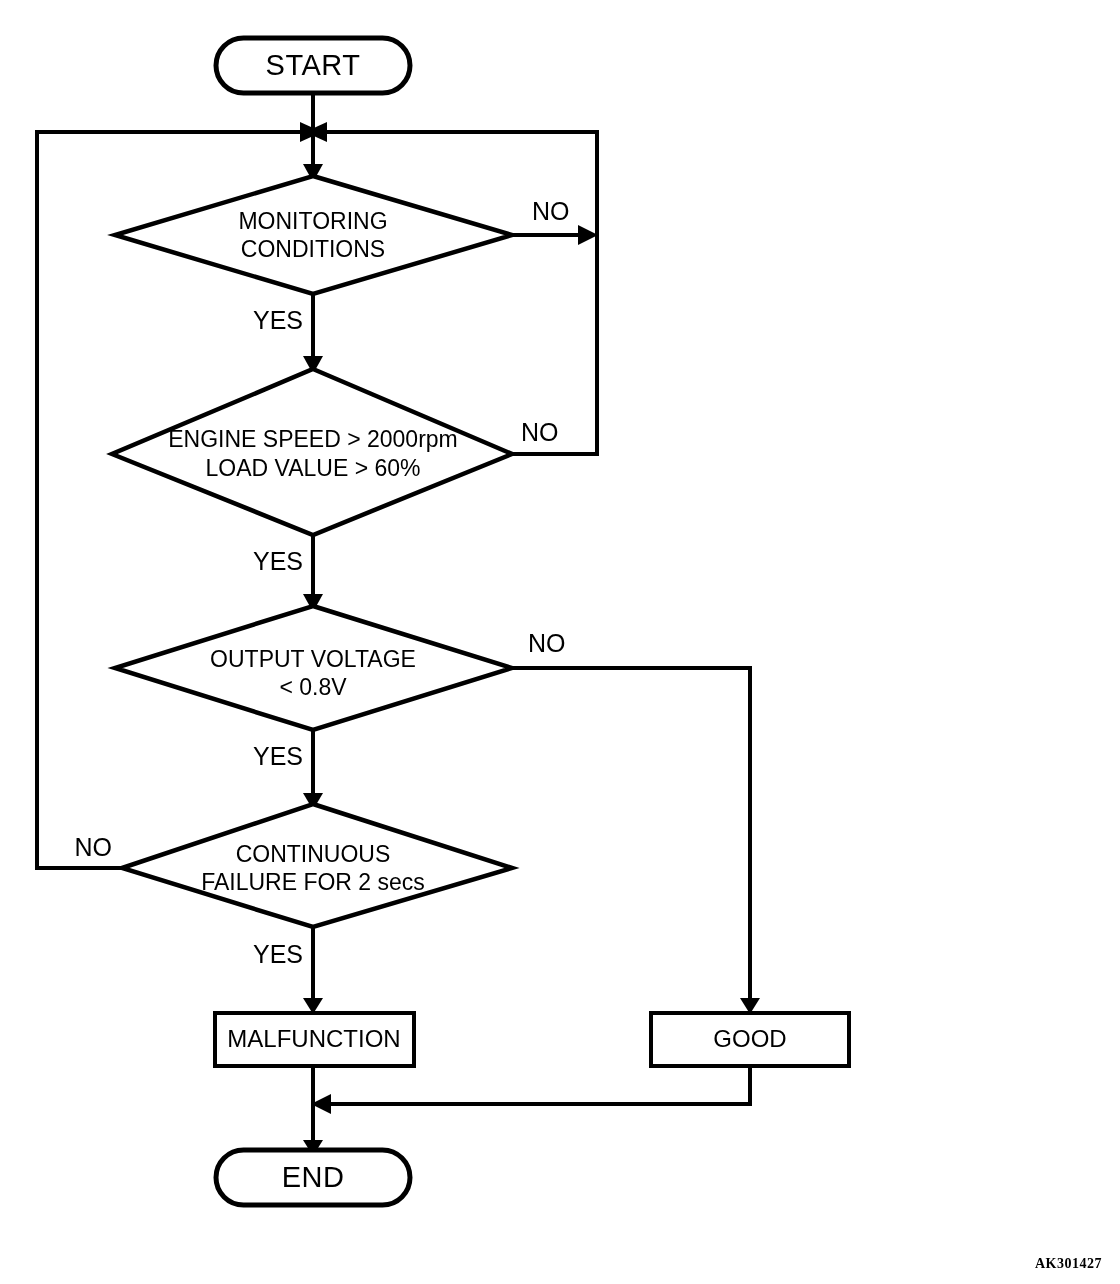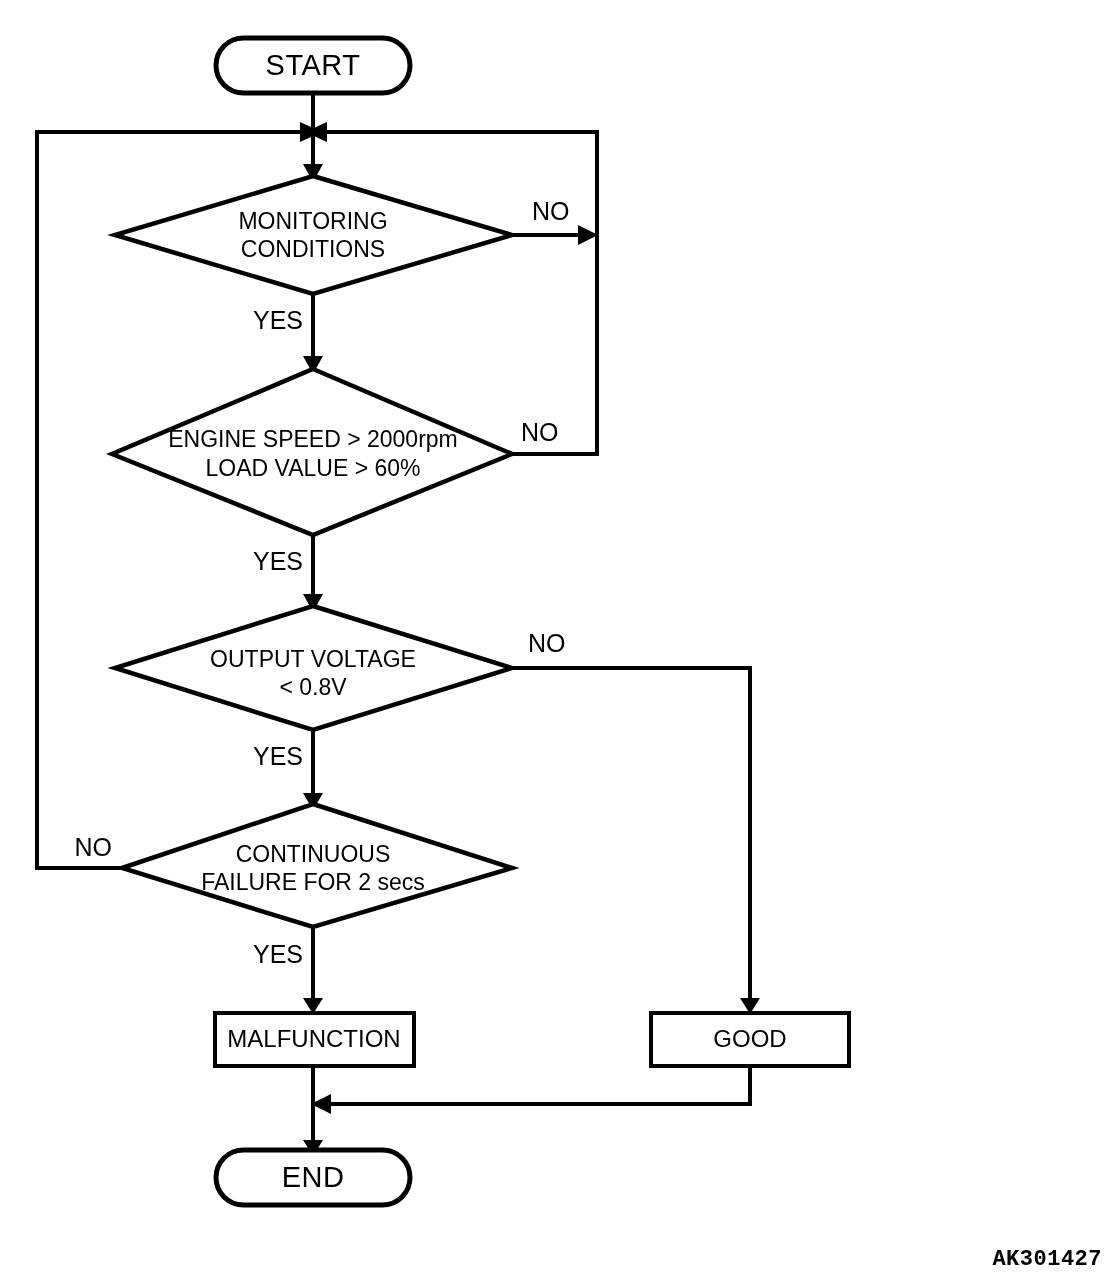--- a/index.html
+++ b/index.html
@@ -73,22 +73,22 @@
   .t-box {
     font-size: 24px;
   }
   .t-branch {
     font-size: 25px;
   }
   .watermark {
     position: absolute;
     right: 18px;
     bottom: 16px;
-    font-family: Liberation Mono, monospace;
-    font-size: 22px;
+    font-family: Liberation Serif, serif;
+    font-size: 14px;
     font-weight: bold;
     color: #000000;
     letter-spacing: 0.5px;
   }
 </style>
 </head>
 <body>
 
 <div id="flow-root">
 

